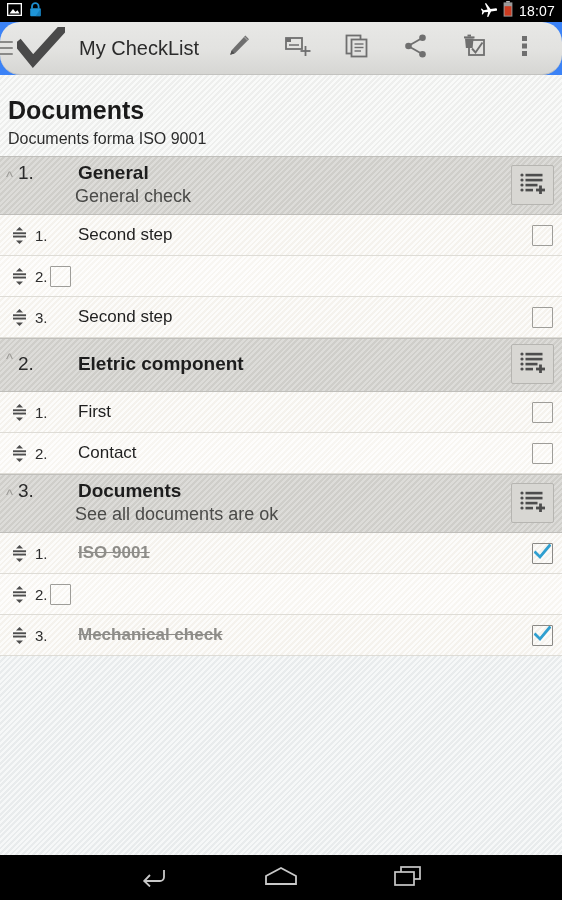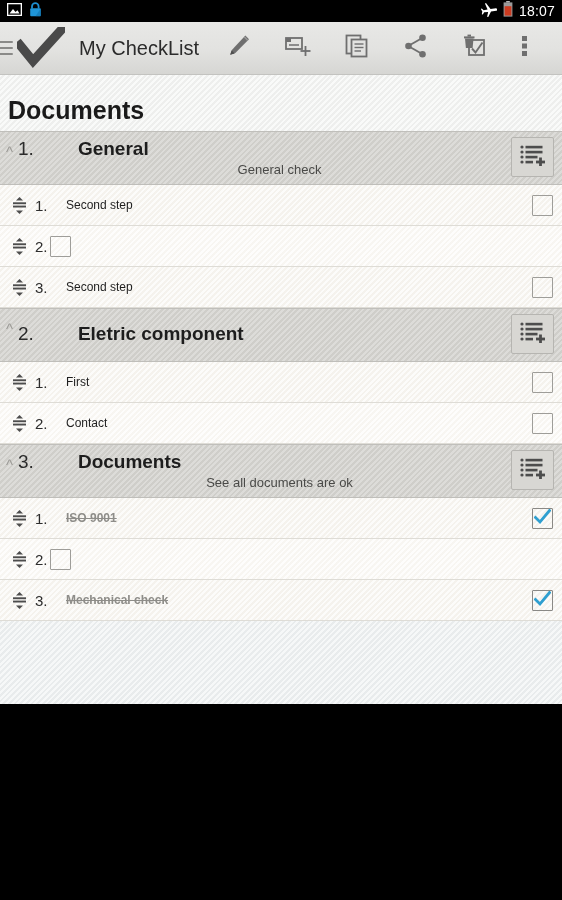--- a/index.html
+++ b/index.html
@@ -7,21 +7,21 @@
     padding: 0;
     background: #000;
   }
   body {
     font-family: "Liberation Sans", sans-serif;
     -webkit-font-smoothing: antialiased;
   }
   #screen {
     position: relative;
     width: 562px;
-    height: 704px;
+    height: 900px;
     overflow: hidden;
     background: #3b82f6;
   }
 
   
   #statusbar {
     height: 22px;
     background: #000000;
     display: flex;
     align-items: center;
@@ -39,20 +39,21 @@
 
   
   #appbar {
     height: 53px;
     background: linear-gradient(to bottom, #e8e8e6 0%, #e2e2e0 55%, #d6d6d3 100%);
     border-bottom: 1px solid #c3c3c0;
     display: flex;
     align-items: center;
     box-sizing: border-box;
     padding-right: 16px;
+    border-radius: 20px;
   }
   #appbar .hamburger {
     width: 17px;
     margin-left: -4px;
     display: flex;
     flex-direction: column;
     justify-content: center;
     gap: 4px;
     flex: none;
     cursor: pointer;
@@ -150,25 +151,24 @@
     font-size: 19px;
     color: #2b2b2b;
   }
   .group-name {
     font-size: 19px;
     font-weight: bold;
     color: #1d1d1d;
     margin-left: 34px;
   }
   .group-sub {
-    font-size: 13px;
+    font-size: 18px;
     color: #4a4a48;
     margin-top: 2px;
-    margin-left: 38px;
-    text-align: center;
+    margin-left: 57px;
   }
   .group-addbtn {
     flex: none;
     width: 41px;
     height: 38px;
     background: linear-gradient(to bottom, #dcdbd7, #cfcecа 100%);
     background-color: #d8d7d3;
     border: 1px solid #b6b5b1;
     border-radius: 2px;
     display: flex;
@@ -205,23 +205,23 @@
     cursor: grab;
   }
   .item-index {
     font-size: 15px;
     color: #2d2d2d;
     margin-left: 7px;
     flex: none;
     min-width: 15px;
   }
   .item-label {
-    font-size: 12px;
+    font-size: 17px;
     color: #1f1f1f;
-    margin-left: 16px;
+    margin-left: 28px;
     flex: 1 1 auto;
     white-space: nowrap;
     overflow: hidden;
     text-overflow: ellipsis;
   }
   .item-row.done .item-label {
     color: #8e8d89;
     text-decoration: line-through;
     font-weight: bold;
   }
@@ -378,20 +378,21 @@
         </span>
       </div>
 
     </div>
   </div>
 
   <div id="content">
 
     <div class="doc-header">
       <div class="doc-title">Documents</div>
+      <div class="doc-subtitle">Documents forma ISO 9001</div>
     </div>
 
     <div id="groups-container">
         <div class="group-header">
           <span class="group-chevron">^</span>
        <div class="group-texts">
          <div class="group-titleline">
            <span class="group-index">1.</span>
            <span class="group-name">General</span>
          </div>

